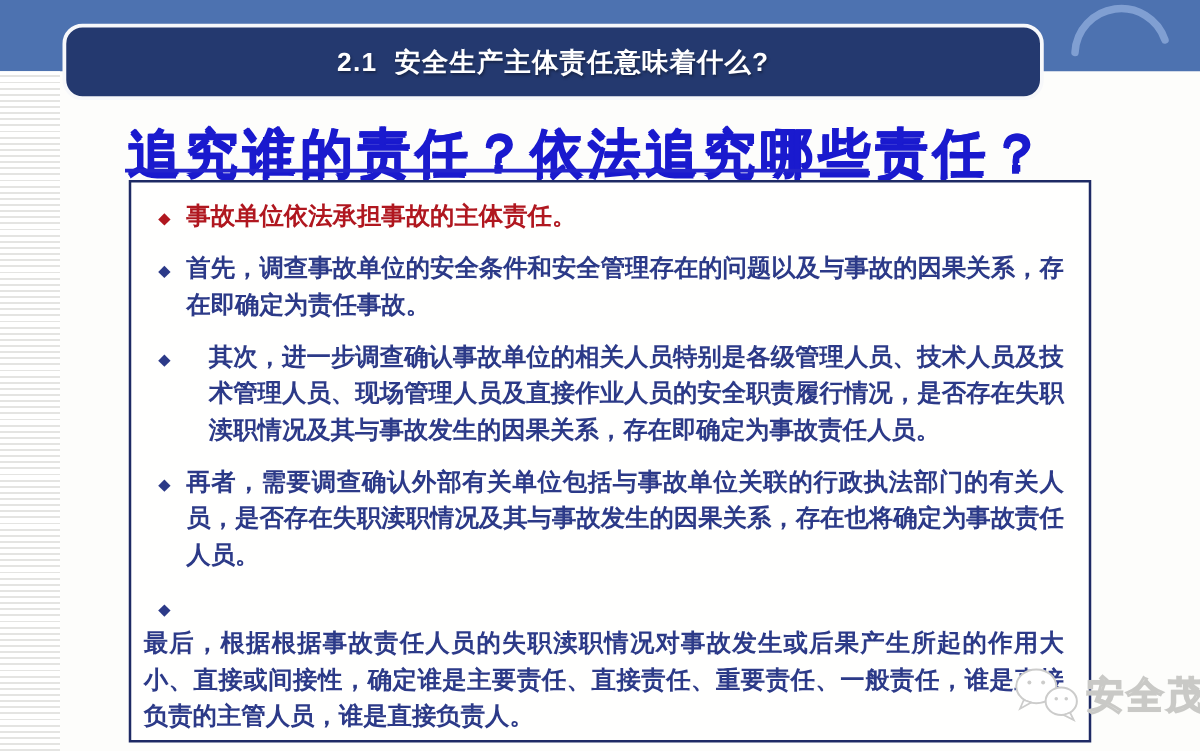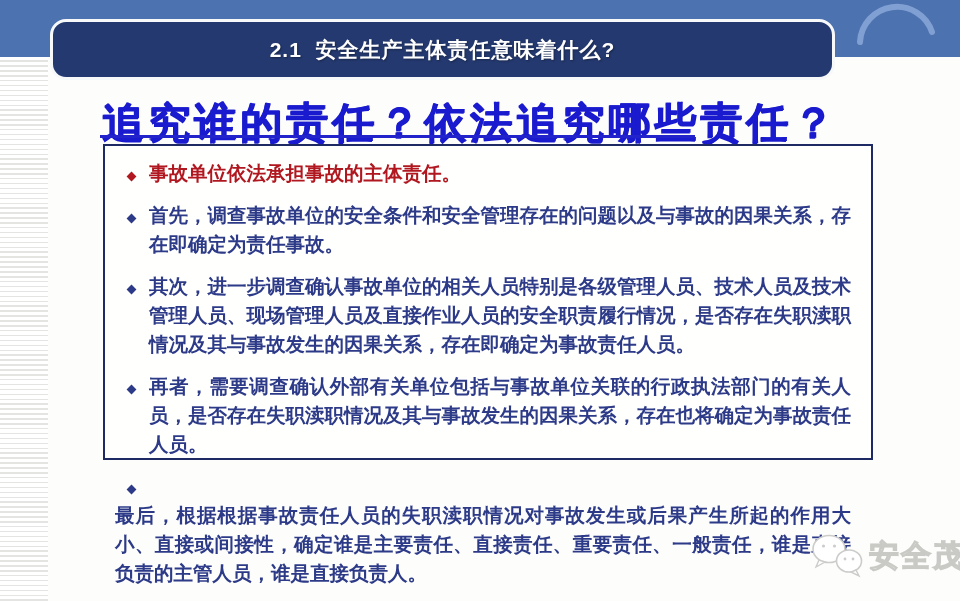--- a/index.html
+++ b/index.html
@@ -23,21 +23,21 @@
     display:flex;align-items:center;justify-content:center;}
   .title-text{color:#ffffff;font-size:21px;font-weight:bold;letter-spacing:1px;
     text-shadow:1px 1px 2px rgba(0,0,0,.35);white-space:pre;}
 
   
   .subtitle{position:absolute;left:102px;top:95px;font-size:42px;font-weight:bold;
     color:#1a1ace;letter-spacing:4px;text-shadow:1px 0 0 #1a1ace,0 1px 0 #1a1ace;white-space:pre;}
   .subtitle-underline{position:absolute;left:100px;top:135px;width:595px;height:3px;background:#2323cc;}
 
   
-  .content-box{position:absolute;left:103px;top:144px;width:770px;height:316px;
+  .content-box{position:absolute;left:103px;top:144px;width:770px;height:450px;
     box-sizing:border-box;border:2px solid #1e2a64;background:#fffffe;
     padding:13px 16px 4px 10px;}
   .bullet-list{list-style:none;margin:0;padding:0;}
   .bullet-item{display:flex;margin-bottom:13px;font-size:19.5px;line-height:29px;font-weight:bold;}
   .bullet-item:last-child{margin-bottom:0;flex-direction:column;}
   .marker{flex:none;width:34px;padding-left:13px;box-sizing:border-box;}
   .marker::before{content:"";display:inline-block;width:7px;height:7px;background:currentColor;
     transform:rotate(45deg);margin-top:11px;}
   .btext{flex:1;text-align:justify;padding-right:4px;}
 
@@ -73,21 +73,21 @@
     <li class="bullet-item" style="color: rgb(176, 23, 31);">
       <span class="marker"></span>
       <span class="btext">事故单位依法承担事故的主体责任。</span>
     </li>
 
     <li class="bullet-item" style="color: rgb(44, 58, 136);">
       <span class="marker"></span>
       <span class="btext">首先，调查事故单位的安全条件和安全管理存在的问题以及与事故的因果关系，存在即确定为责任事故。</span>
     </li>
 
-    <li class="bullet-item" style="color: rgb(44, 58, 136);">
+    <li class="bullet-item" style="color: rgb(44, 58, 136); gap: 18px;">
       <span class="marker"></span>
       <span class="btext">其次，进一步调查确认事故单位的相关人员特别是各级管理人员、技术人员及技术管理人员、现场管理人员及直接作业人员的安全职责履行情况，是否存在失职渎职情况及其与事故发生的因果关系，存在即确定为事故责任人员。</span>
     </li>
 
     <li class="bullet-item" style="color: rgb(44, 58, 136);">
       <span class="marker"></span>
       <span class="btext">再者，需要调查确认外部有关单位包括与事故单位关联的行政执法部门的有关人员，是否存在失职渎职情况及其与事故发生的因果关系，存在也将确定为事故责任人员。</span>
     </li>
 
     <li class="bullet-item" style="color: rgb(44, 58, 136);">

